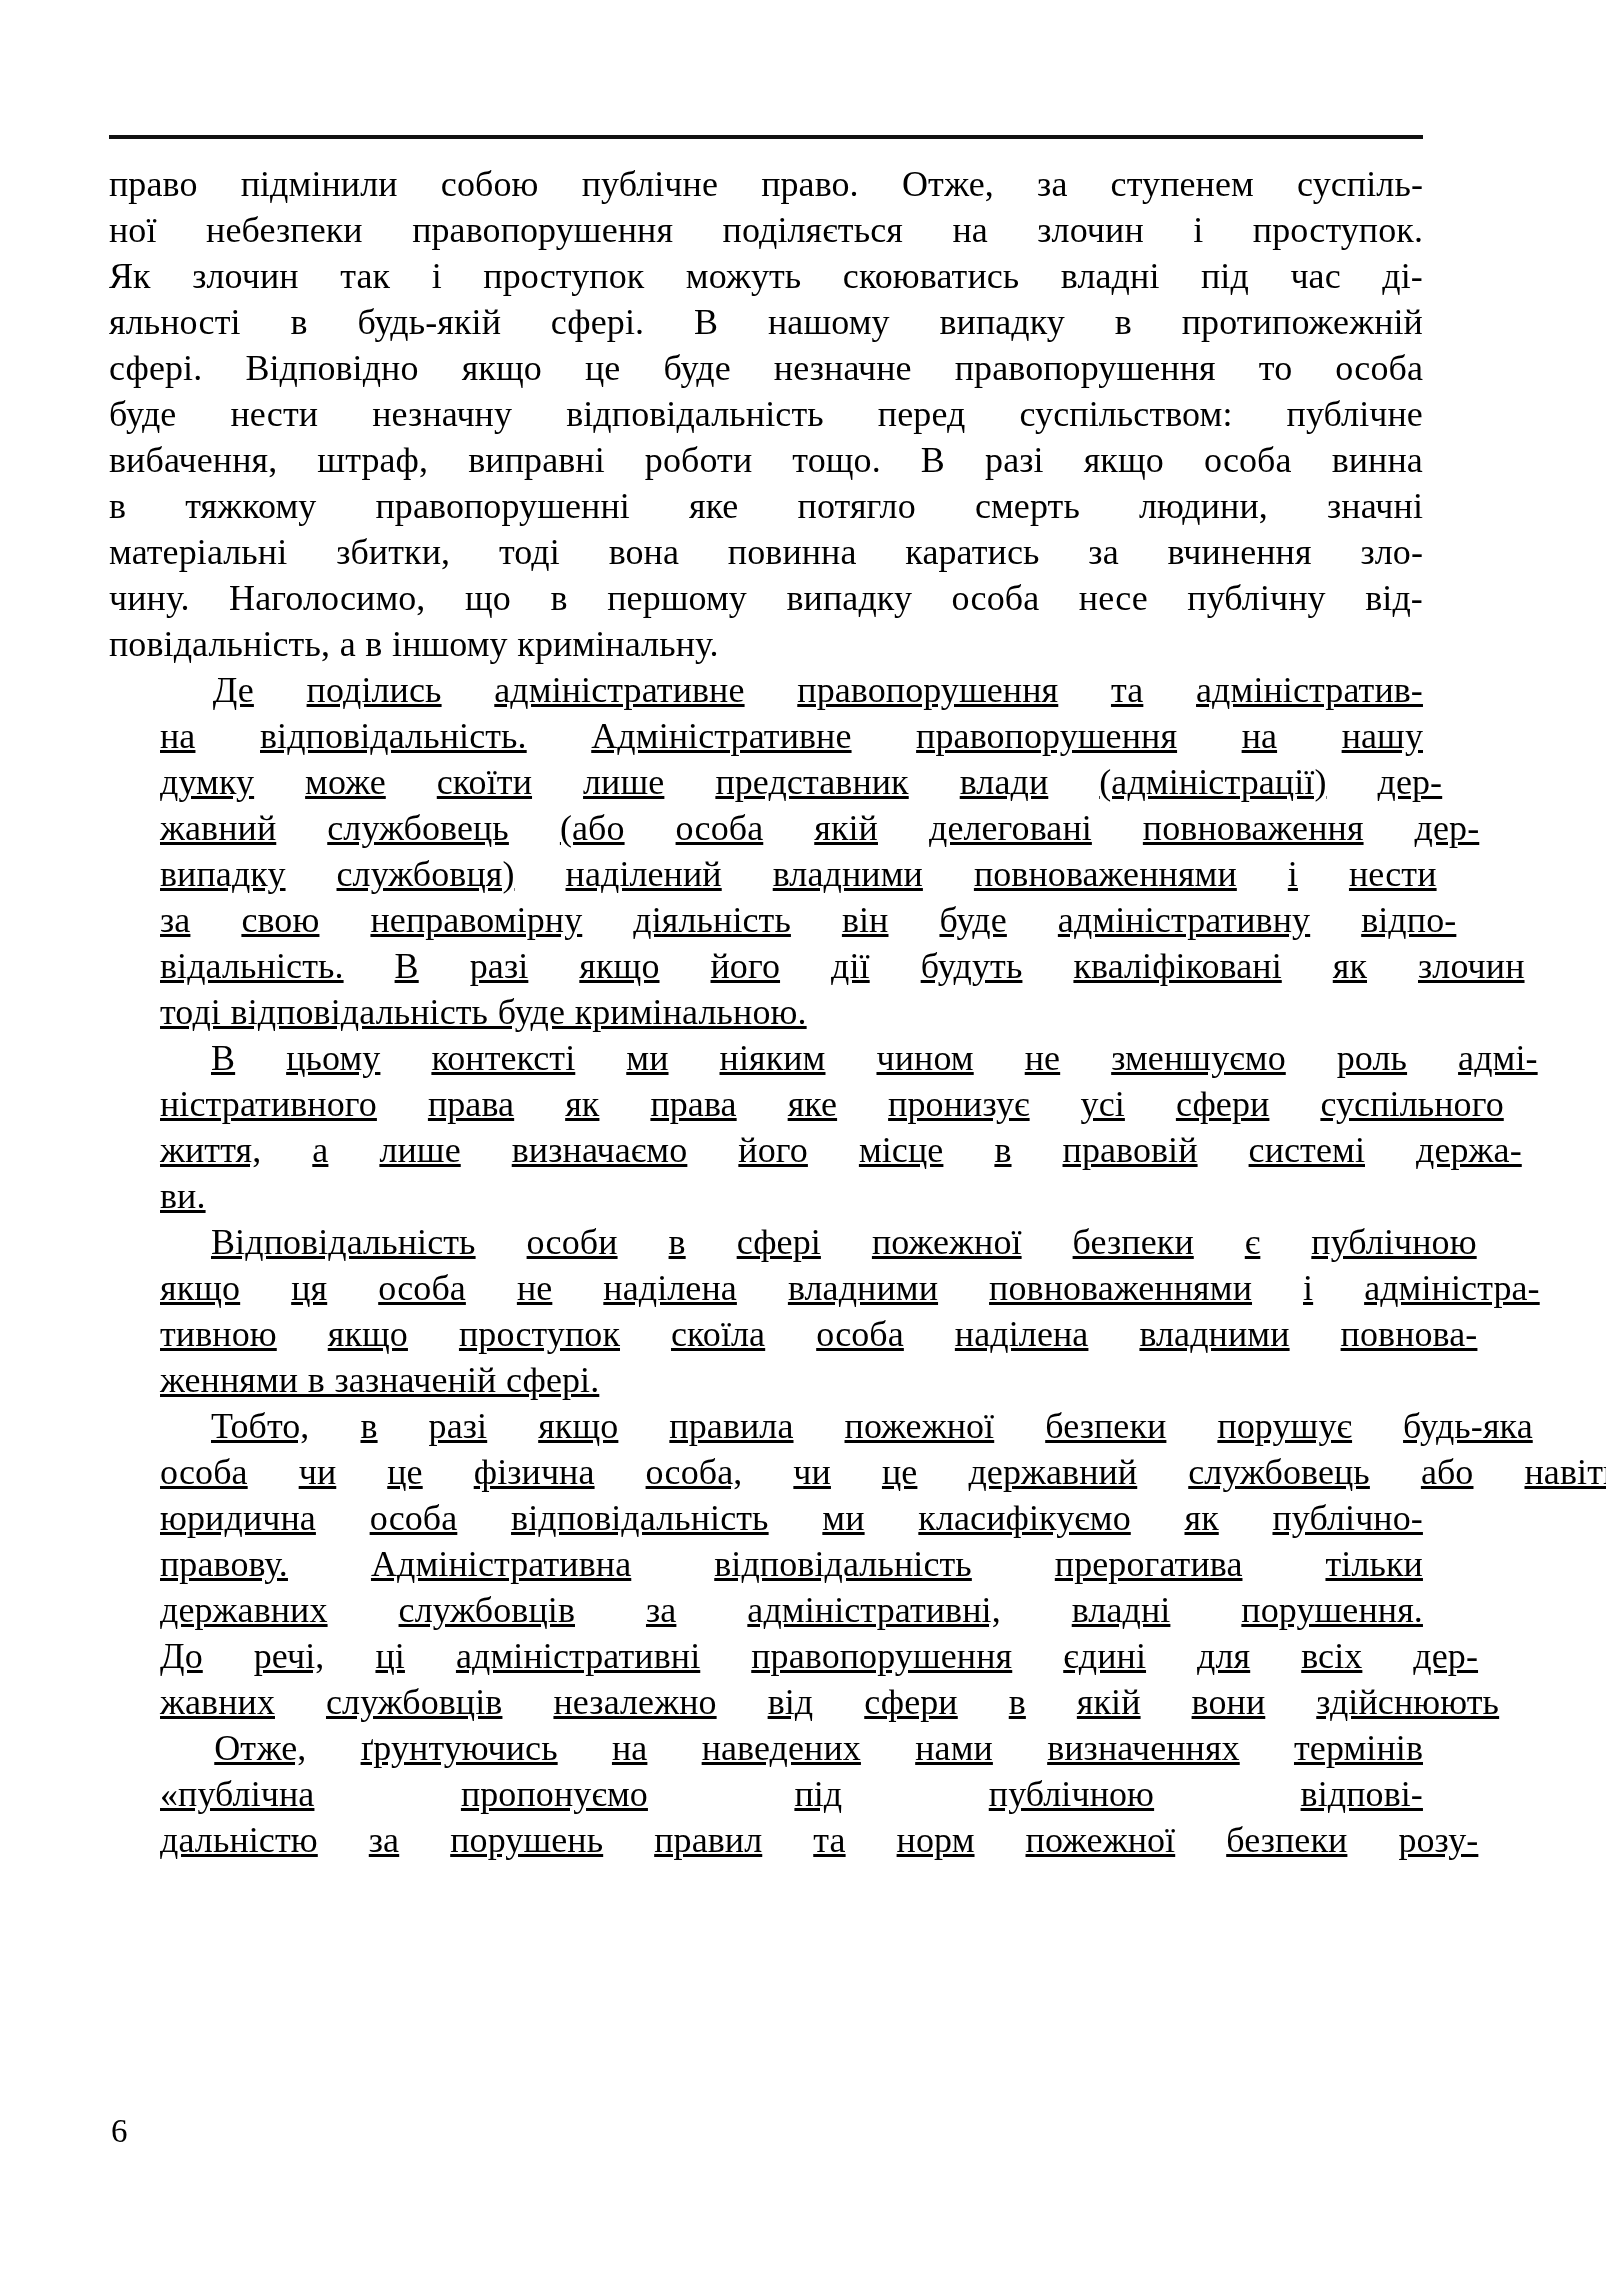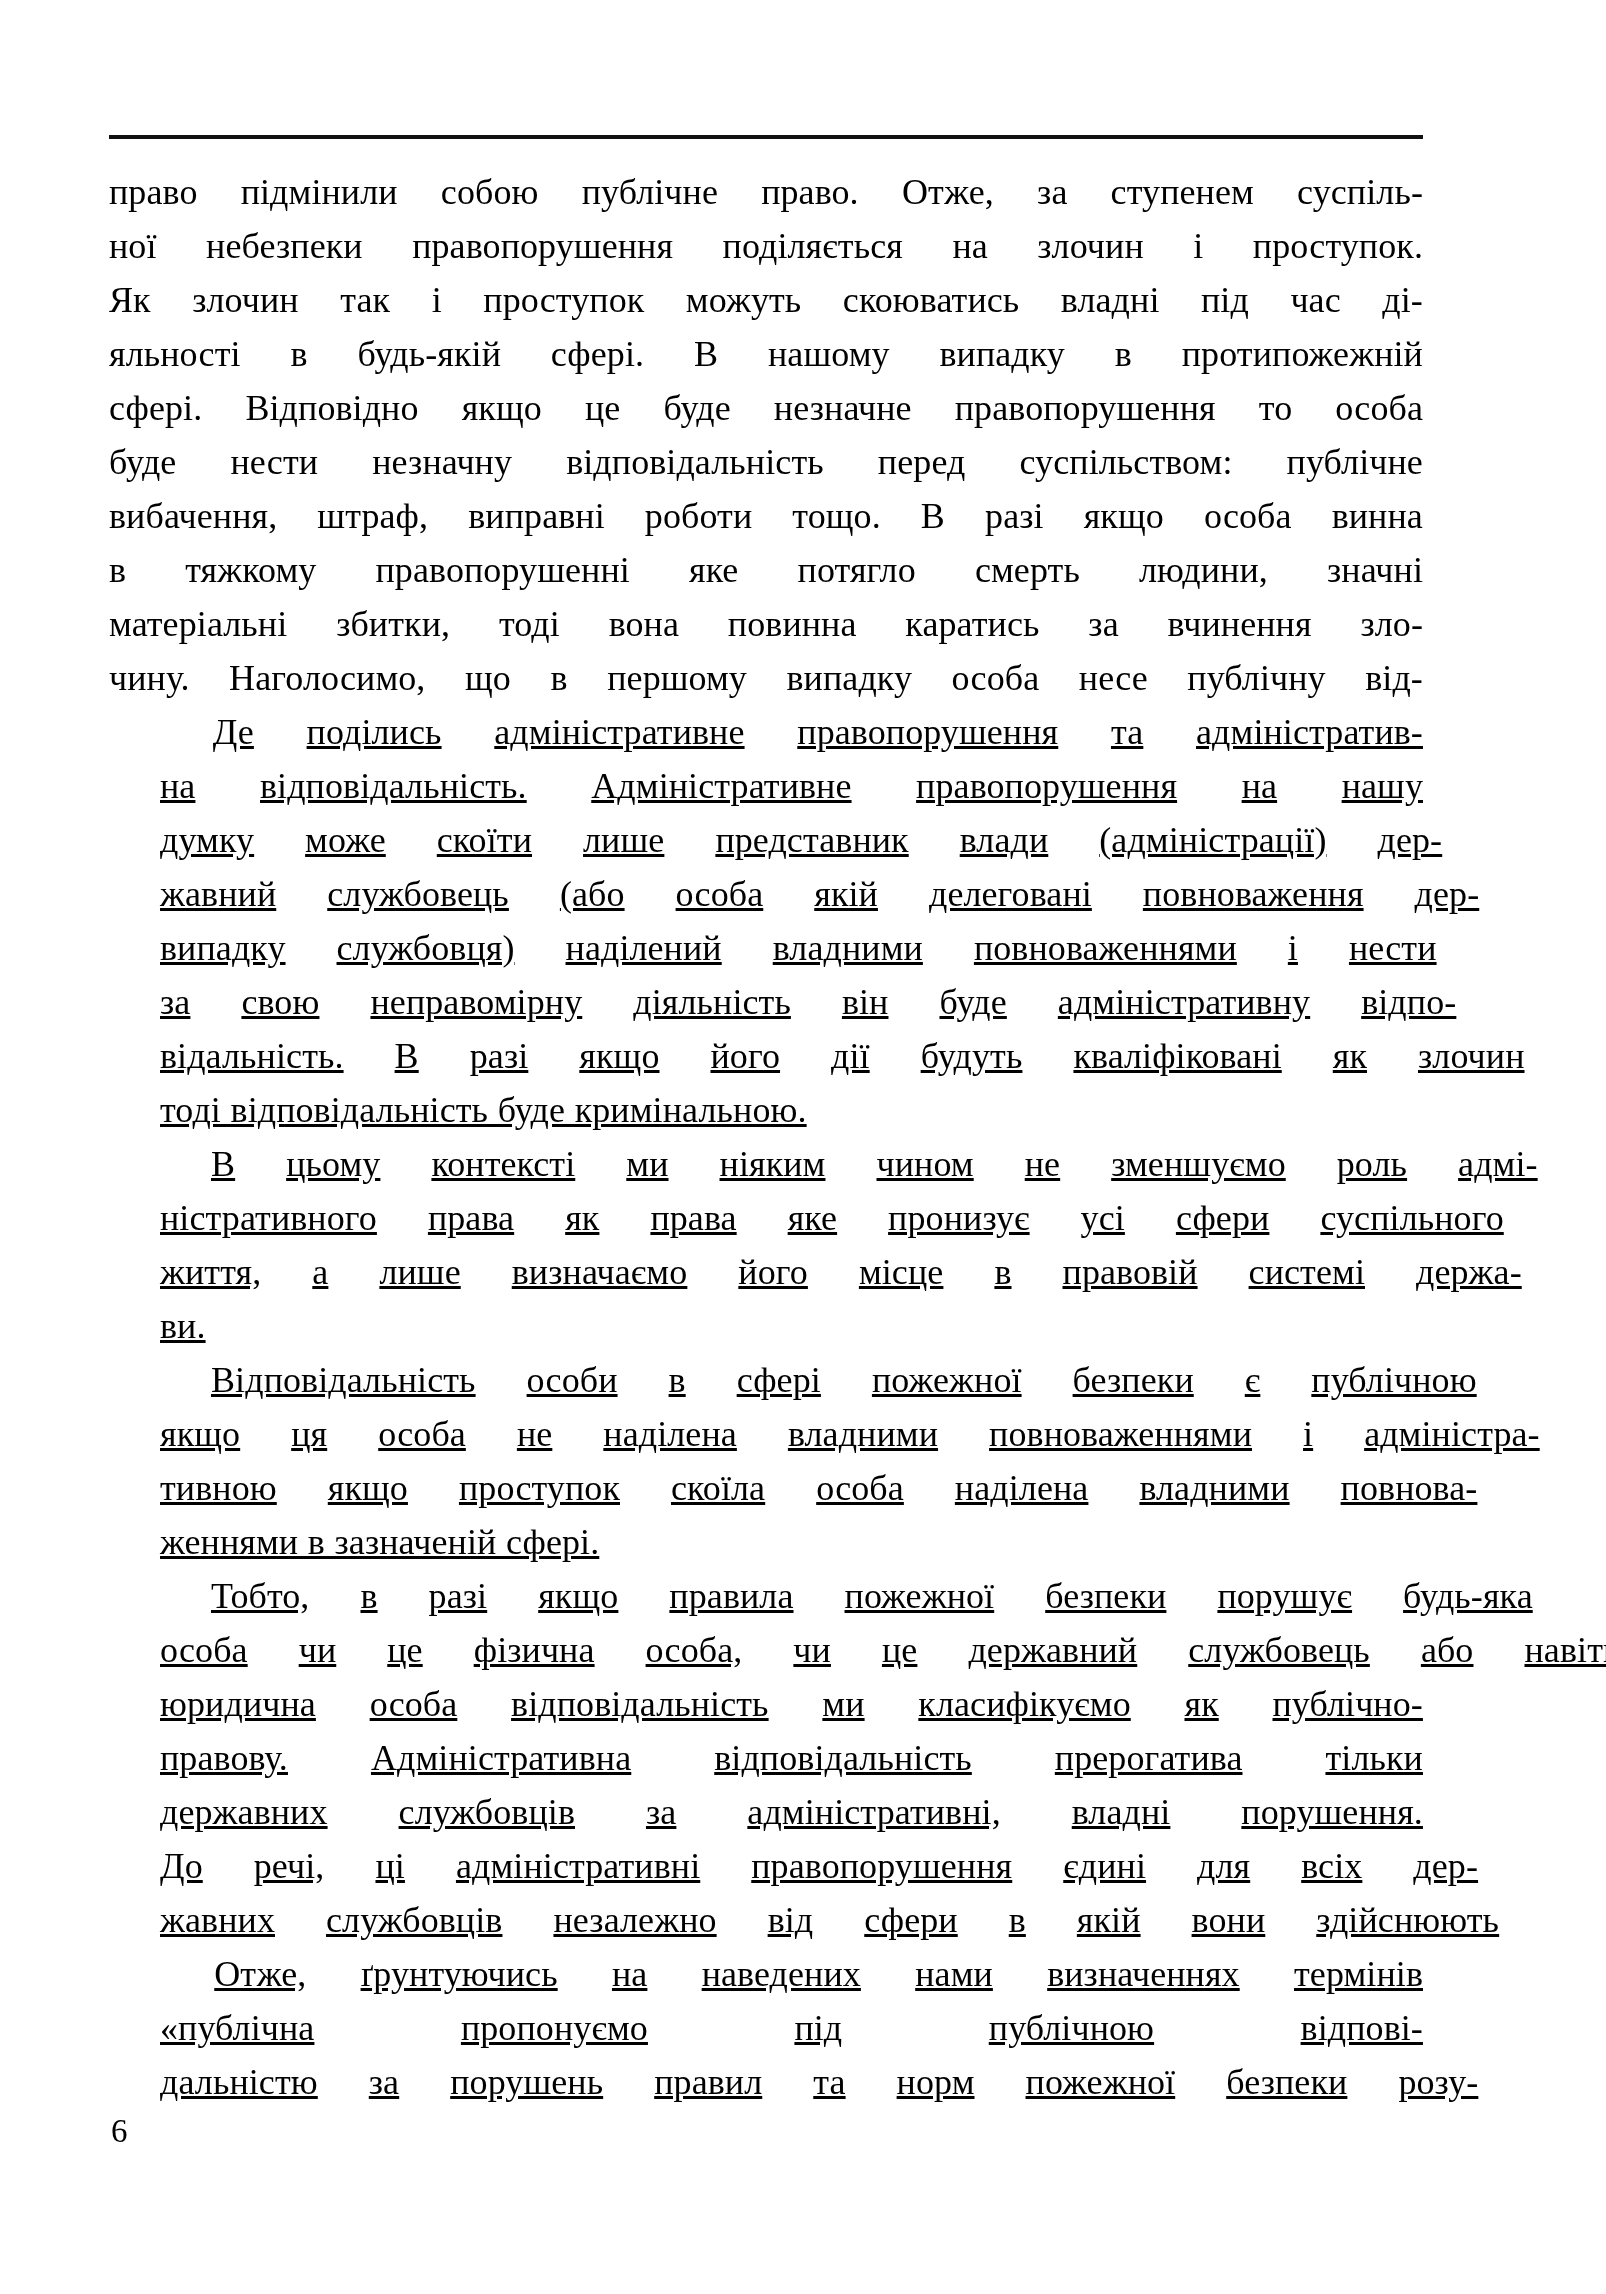--- a/index.html
+++ b/index.html
@@ -44,21 +44,20 @@
     text-indent: 0;
   }
   .para.indented {
     text-indent: 51px;
     text-decoration: underline;
   }
   
   .para > .line {
     display: block;
     white-space: nowrap;
-    margin-top: 8px;
   }
   .para > .line.stretch {
     display: flex;
     justify-content: space-between;
   }
   .para > .line.stretch > span {
     display: inline-block;
   }
   .page-number {
     position: absolute;
@@ -181,20 +180,21 @@
           <span>Наголосимо,</span>
           <span>що</span>
           <span>в</span>
           <span>першому</span>
           <span>випадку</span>
           <span>особа</span>
           <span>несе</span>
           <span>публічну</span>
           <span>від-</span>
         </span>
+        <span class="line">повідальність, а в іншому кримінальну.</span>
       </p>
       <p class="para indented" id="para-2">
         <span class="line stretch">
           <span style="width: 51px; flex: 0 0 51px;"></span>
           <span>Де</span>
           <span>поділись</span>
           <span>адміністративне</span>
           <span>правопорушення</span>
           <span>та</span>
           <span>адміністратив-</span>

